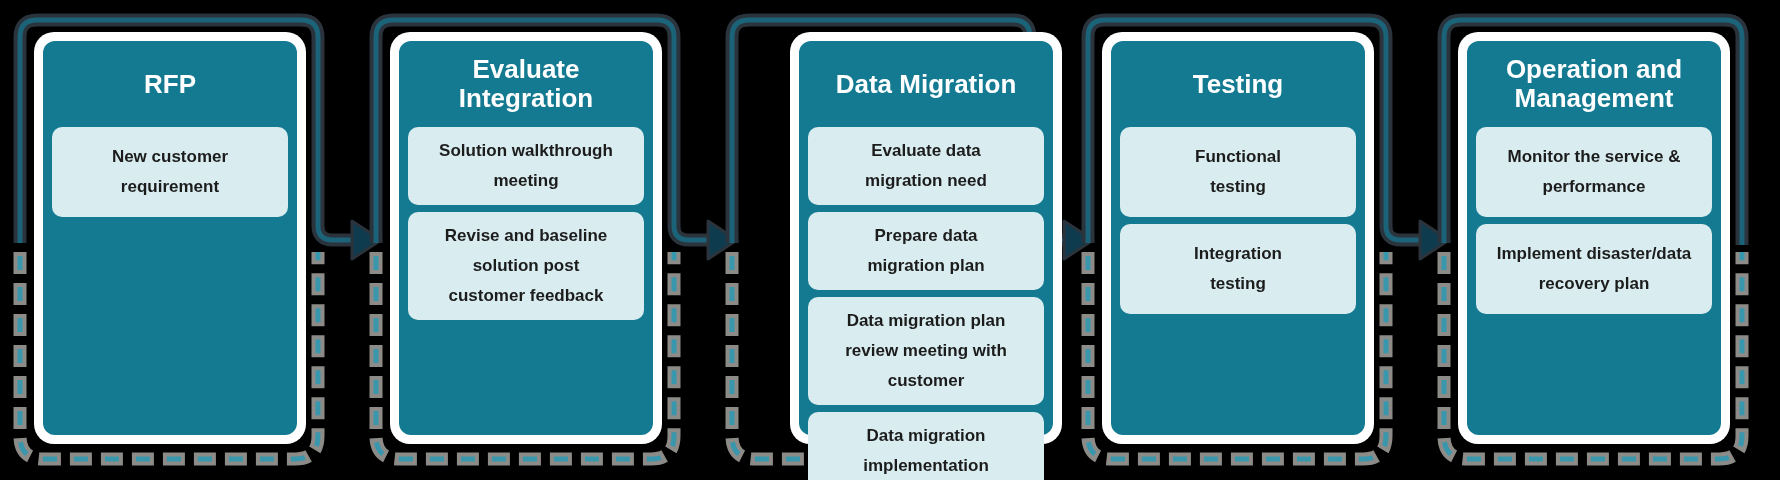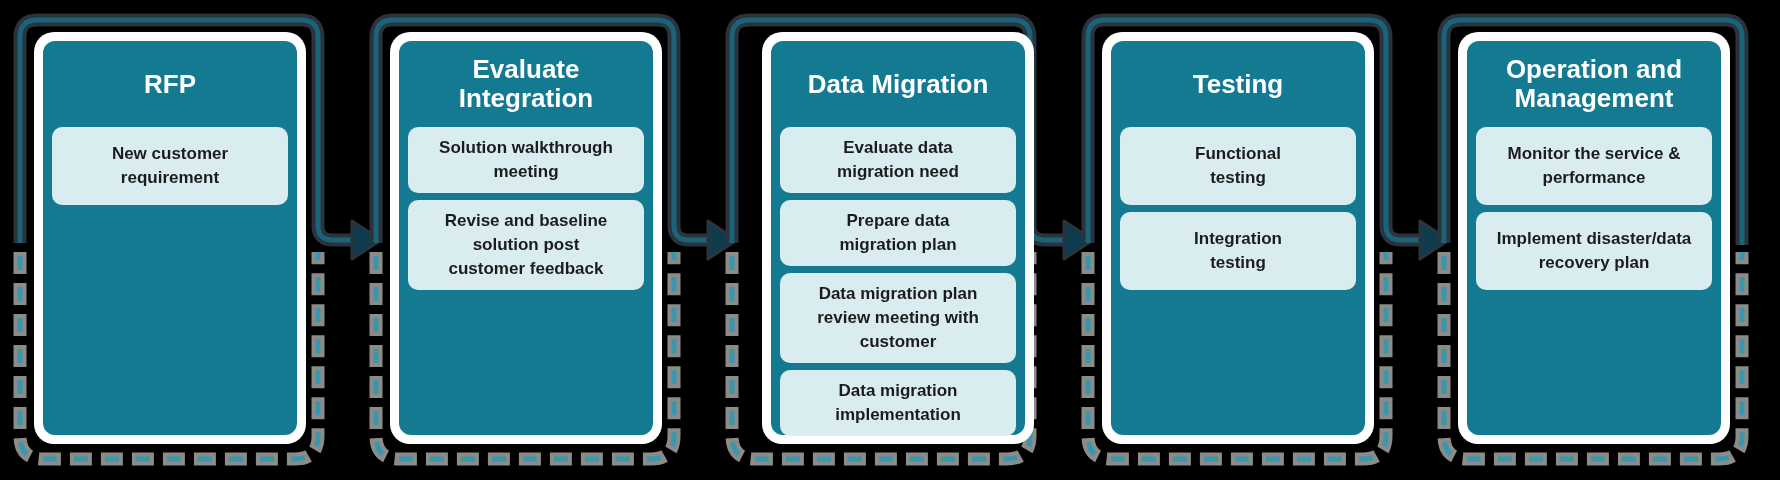--- a/index.html
+++ b/index.html
@@ -57,21 +57,21 @@
     top: 32px;
     width: 272px;
     height: 412px;
     background: var(--card-border, #FFFFFF);
     border-radius: 20px;
     padding: 9px;
     box-sizing: border-box;
   }
   .s0 { left: 34px; }
   .s1 { left: 390px; }
-  .s2 { left: 762px; }
+  .s2 { left: 790px; }
   .s3 { left: 1102px; }
   .s4 { left: 1458px; }
   .card-inner {
     width: 100%;
     height: 100%;
     background: var(--card-teal, #137A91);
     border-radius: 12px;
     box-sizing: border-box;
     padding: 0 9px;
     display: flex;
@@ -95,21 +95,21 @@
     border-radius: 10px;
     margin: 0 0 7px 0;
     padding: 9px 10px;
     display: flex;
     align-items: center;
     justify-content: center;
     text-align: center;
     color: var(--item-text, #1C1C1C);
     font-size: 17px;
     font-weight: 700;
-    line-height: 24px;
+    line-height: 30px;
     white-space: pre-line;
   }
   .roomy .item {
     padding: 15px 10px;
   }
 </style>
 </head>
 <body>
 
 <div class="canvas">

